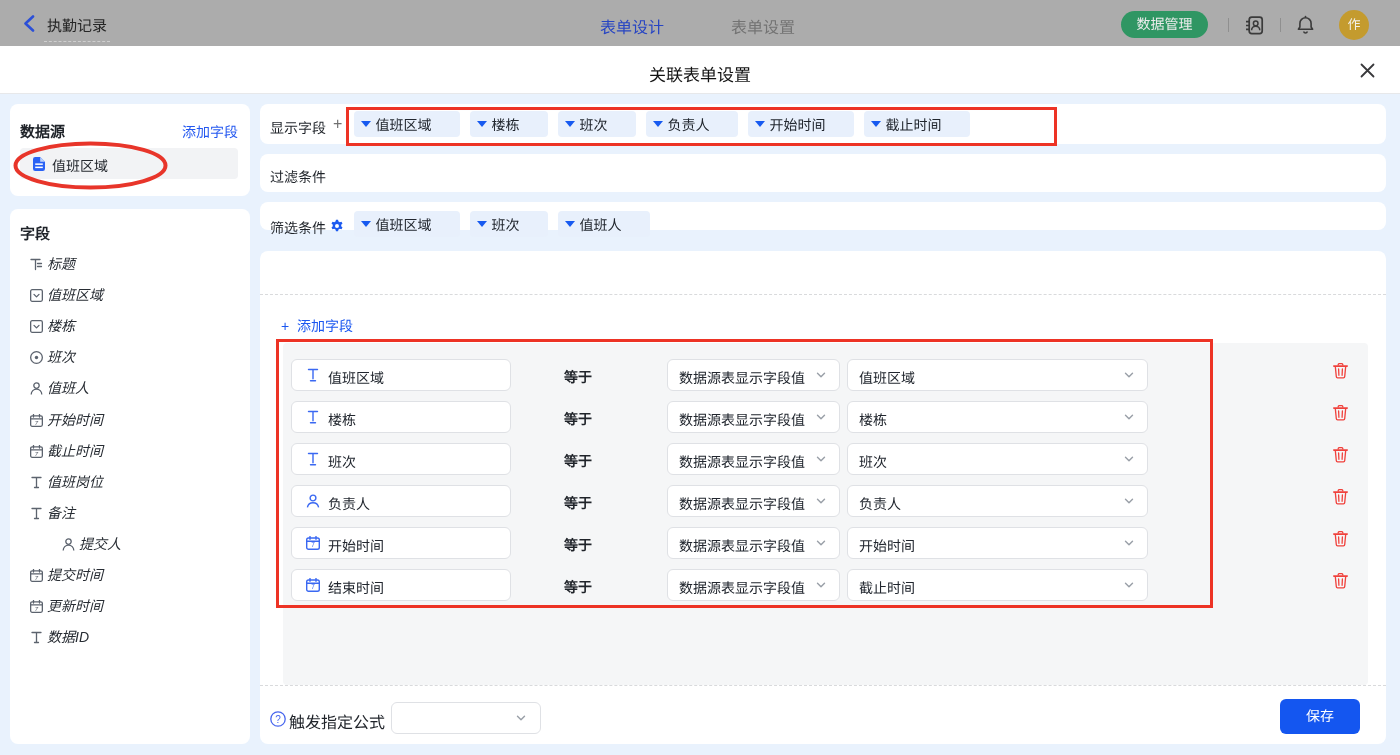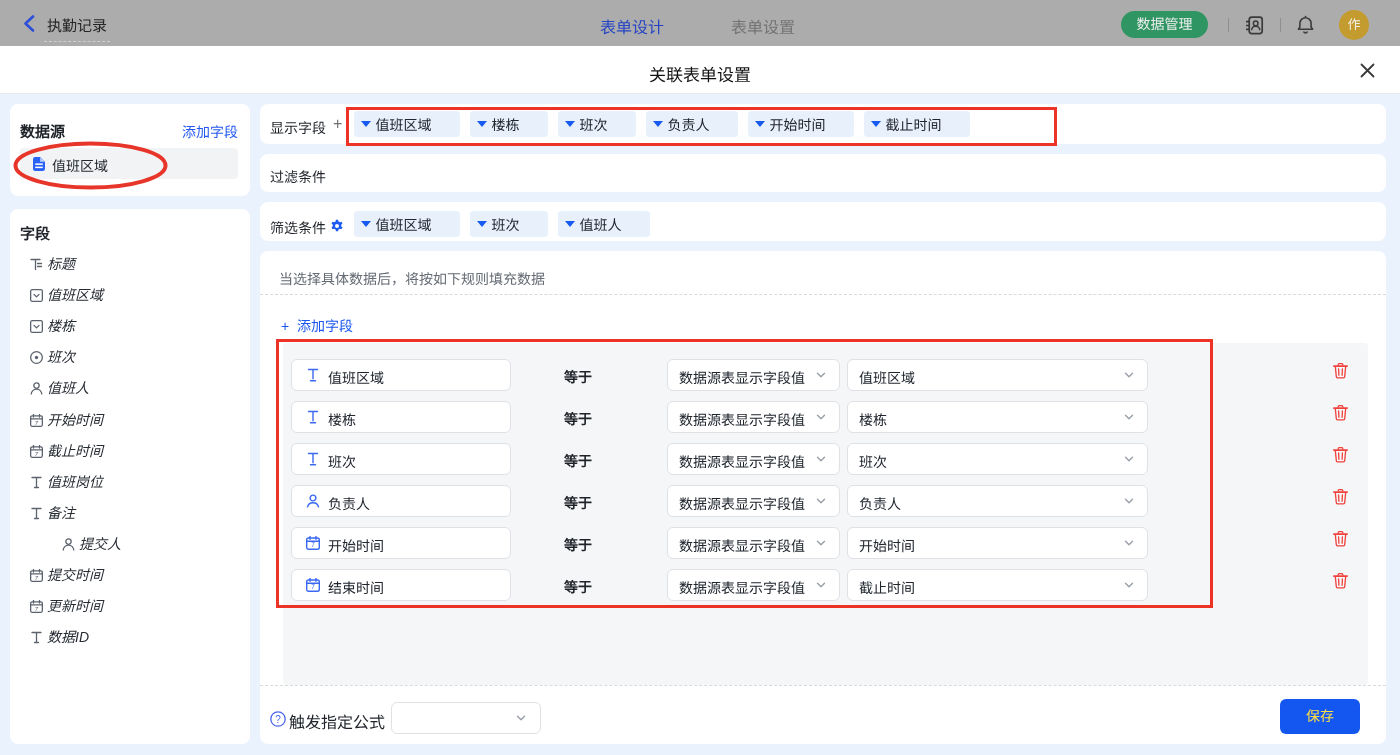--- a/index.html
+++ b/index.html
@@ -19,21 +19,21 @@
   #avatar { left:1339px; top:10px; width:30px; height:30px; border-radius:50%; background:#c49b2e; color:#f2f0ea; font-size:13px; text-align:center; line-height:30px; }
   
   #titlebar { left:0; top:46px; width:1400px; height:48px; background:#fff; border-bottom:1px solid #e7e8ea; }
   #mtitle { left:0; top:61px; width:1400px; text-align:center; font-size:17px; font-weight:500; color:#121212; }
   
   .card { background:#fff; border-radius:8px; }
   #sc1 { left:10px; top:104px; width:240px; height:92px; }
   #sc2 { left:10px; top:209px; width:240px; height:535px; }
   #ca  { left:260px; top:104px; width:1126px; height:40px; }
   #cb  { left:260px; top:154px; width:1126px; height:38px; }
-  #cc  { left:260px; top:202px; width:1126px; height:39px; }
+  #cc  { left:260px; top:202px; width:1126px; height:28px; }
   #cd  { left:260px; top:251px; width:1126px; height:493px; }
   
   .h15 { font-size:15px; font-weight:bold; color:#1f2329; }
   #dslabel { left:20px; top:120px; }
   #dschange { left:0px; top:121px; width:238px; text-align:right; font-size:14px; color:#2458f0; }
   #dsrow { left:20px; top:148px; width:218px; height:31px; background:#f2f3f5; border-radius:4px; }
   #dsname { left:52px; top:155px; font-size:14px; color:#24282e; }
   #fdlabel { left:20px; top:222px; }
   .frow { position:absolute; left:0; width:240px; height:31.1px;font-style:italic; }
   .frow svg { position:absolute; left:30px; top:50%; margin-top:-6.5px; }
@@ -55,21 +55,21 @@
   .eq { position:absolute; left:281px; top:12px; font-size:14px; font-weight:bold; color:#1f2329; }
   .sel1 { position:absolute; left:384px; top:5px; width:173px; height:32px; background:#fff; border:1px solid #dfe1e5; border-radius:6px; }
   .sel2 { position:absolute; left:564px; top:5px; width:301px; height:32px; background:#fff; border:1px solid #dfe1e5; border-radius:6px; }
   .sel1 span, .sel2 span { position:absolute; left:11px; top:7px; font-size:14px; color:#21262e; }
   .chev { position:absolute; top:50%; margin-top:-7px; }
   .trash { position:absolute; left:1050px; top:9px; }
   #cddash2 { left:0px; top:434px; width:1126px; border-top:1px dashed #d9dadc; }
   #qmark { left:10px; top:460px; }
   #triglab { left:29px; top:458px; font-size:16px; color:#1f2329; }
   #footsel { left:131px; top:451px; width:150px; height:32px; background:#fff; border:1px solid #dfe1e5; border-radius:6px; }
-  #savebtn { left:1020px; top:448px; width:80px; height:35px; background:#1456f0; border-radius:6px; color:#fde047; font-size:14px; text-align:center; line-height:35px; }
+  #savebtn { left:1020px; top:448px; width:80px; height:35px; background:#1456f0; border-radius:6px; color:#ffffff; font-size:14px; text-align:center; line-height:35px; }
   
   .redrect { position:absolute; border:3px solid #ed3325; pointer-events:none; }
   #red1 { left:346px; top:107px; width:711px; height:39px; }
   #red2 { left:276px; top:339px; width:937px; height:269px; }
 </style>
 </head>
 <body>
 
 <div class="abs" id="topbar"></div>
 <svg class="abs" id="backck" width="14" height="17" viewBox="0 0 14 17">
@@ -231,21 +231,20 @@
   <svg style="position:absolute;left:70px;top:17px;" width="14" height="14" viewBox="0 0 24 24">
       <path fill="#1e5bf0" d="M10.2 1.2 h3.6 l0.7 3 a8 8 0 0 1 2.2 1.27 l2.95 -0.9 l1.8 3.1 l-2.25 2.1 a8 8 0 0 1 0 2.56 l2.25 2.1 l-1.8 3.1 l-2.95 -0.9 a8 8 0 0 1 -2.2 1.27 l-0.7 3 h-3.6 l-0.7 -3 a8 8 0 0 1 -2.2 -1.27 l-2.95 0.9 l-1.8 -3.1 l2.25 -2.1 a8 8 0 0 1 0 -2.56 l-2.25 -2.1 l1.8 -3.1 l2.95 0.9 a8 8 0 0 1 2.2 -1.27 z M12 8.6 a3.4 3.4 0 1 0 0 6.8 a3.4 3.4 0 0 0 0 -6.8 z"></path>
     </svg>
 <div class="tagwrap" style="top:9px;">
       <div class="tag"><i class="tri"></i>值班区域</div>
       <div class="tag"><i class="tri"></i>班次</div>
       <div class="tag"><i class="tri"></i>值班人</div>
     </div>
 </div>
 <div class="abs card" id="cd">
-  <div class="abs" id="cdnote">当选择具体数据后，将按如下规则填充数据</div>
   <div class="abs" id="cddash1"></div>
   <div class="abs" id="addfield">+&nbsp; 添加字段</div>
   <div class="abs" id="graypanel"></div>
   <div id="mrows">
 <div class="mrow" style="left:23px;top:103px;">
 <div class="fbox">
           <svg width="14" height="14" viewBox="0 0 14 14">
             <path d="M2.5 1.5 h9 M7 1.5 v9.2 M4.5 12.7 h5" fill="none" stroke="#3a68f2" stroke-width="1.4" stroke-linecap="round"></path>
           </svg>
           <span>值班区域</span>

